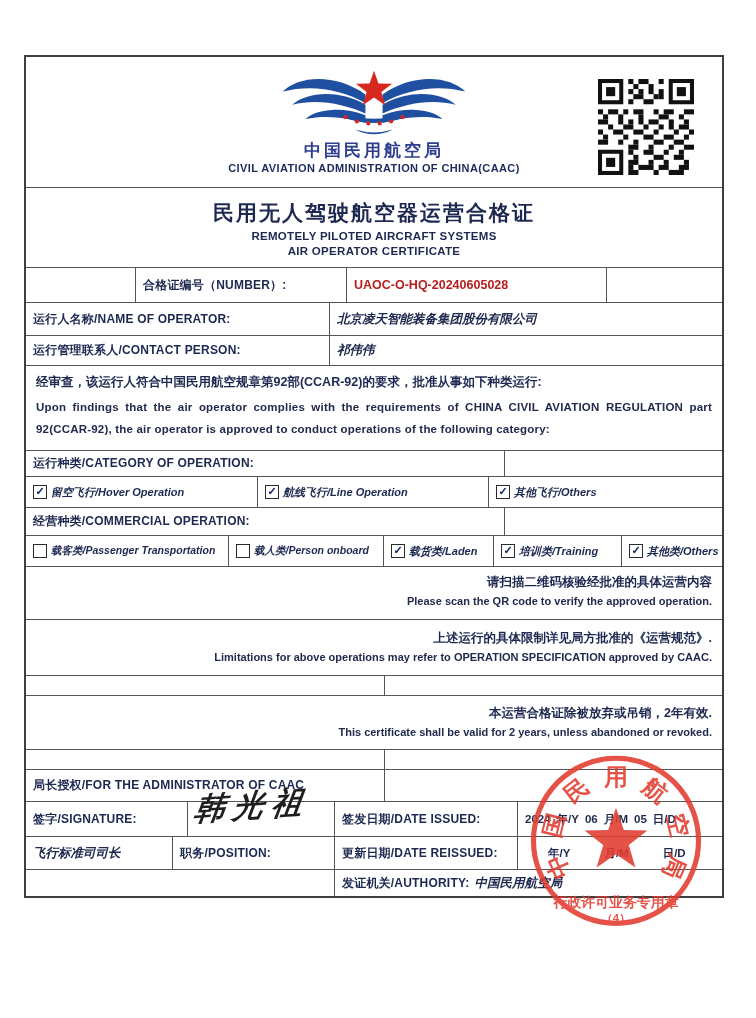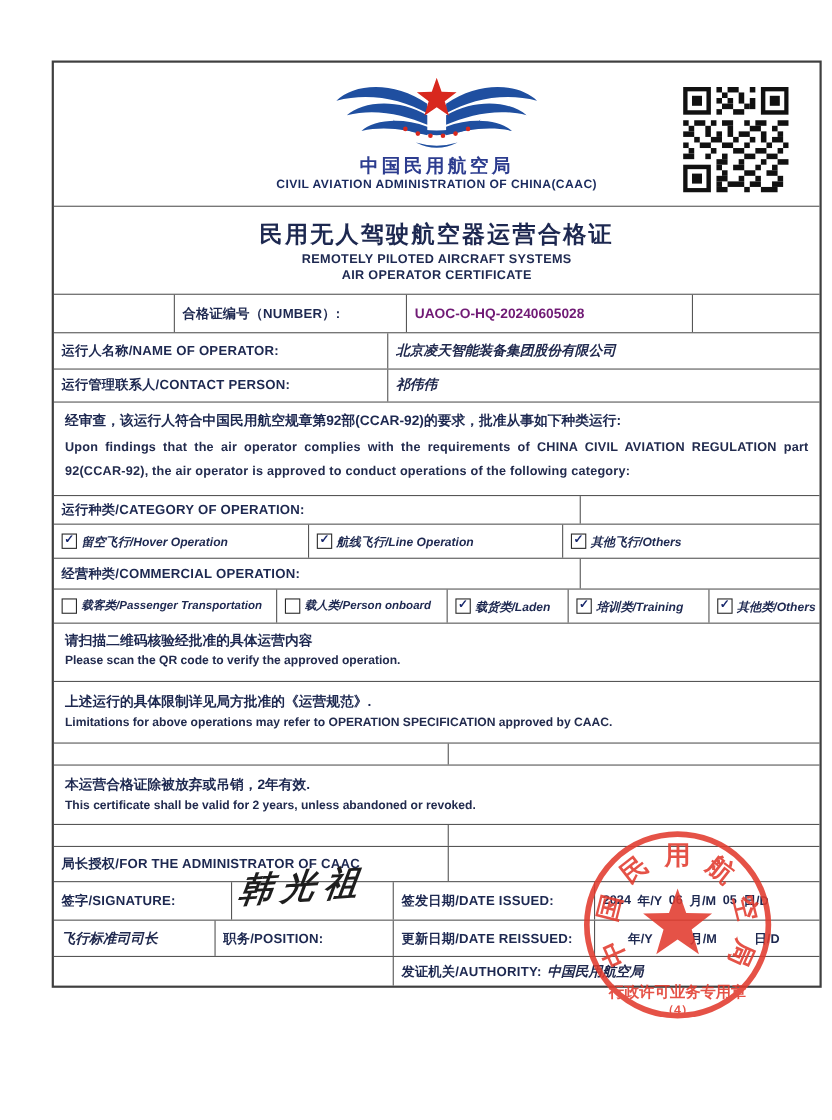--- a/index.html
+++ b/index.html
@@ -1,38 +1,38 @@
 <!DOCTYPE html>
 <html><head>
 <meta charset="utf-8">
 <style>
   html,body{margin:0;padding:0;background:#ffffff;}
   body{width:756px;height:1018px;position:relative;font-family:"Liberation Sans",sans-serif;color:#1d2850;}
-  .cert{position:absolute;left:47px;top:55px;width:696px;border:2px solid #3f3f3f;background:#fff;}
+  .cert{position:absolute;left:24px;top:55px;width:696px;border:2px solid #3f3f3f;background:#fff;}
   .row{display:flex;box-sizing:border-box;border-top:1px solid #565656;position:relative;}
   .row:first-child{border-top:none;}
   .cell{box-sizing:border-box;border-right:1px solid #565656;display:flex;align-items:center;padding:0 7px;overflow:hidden;white-space:nowrap;}
   .cell:last-child{border-right:none;}
   .lbl{font-size:12px;font-weight:700;letter-spacing:.2px;}
   .val{font-size:12.5px;font-weight:700;color:#20294e;font-style:italic;}
   
   .hdr{height:130px;position:relative;}
   .logo-wrap{position:absolute;left:0;right:0;top:6px;display:flex;justify-content:center;}
   .org-cn{position:absolute;left:0;right:0;top:82px;text-align:center;font-size:17px;font-weight:700;letter-spacing:3px;color:#2c3c8f;}
   .org-en{position:absolute;left:0;right:0;top:105px;text-align:center;font-size:11px;font-weight:700;letter-spacing:.4px;color:#1a2a5e;}
   .qr{position:absolute;left:572px;top:22px;width:96px;height:96px;}
   
   .ttl{height:80px;flex-direction:column;justify-content:center;align-items:center;display:flex;}
   .ttl-cn{font-size:21px;font-weight:700;letter-spacing:2px;}
   .ttl-en{font-size:11.5px;font-weight:700;margin-top:3px;letter-spacing:.3px;}
   
   .para{display:block;padding:6px 10px 4px 10px;}
   .para .cn{font-size:12.5px;font-weight:700;margin:2px 0 5px 0;}
   .para .en{font-size:11.5px;font-weight:600;color:#222b4e;text-align:justify;text-align-last:left;line-height:1.95;letter-spacing:.2px;}
-  .two-line{display:block;padding:5px 10px;}
+  .two-line{display:block;padding:5px 10px;text-align:right;}
   .two-line .cn{font-size:12.5px;font-weight:700;margin:2px 0 4px 0;}
   .two-line .en{font-size:11px;font-weight:600;color:#222b4e;}
   
   .cb{display:inline-block;width:12px;height:12px;border:1.5px solid #2b2b2b;margin-right:4px;flex:0 0 auto;text-align:center;line-height:11px;font-size:11px;font-weight:700;color:#16266b;}
   .cbl{font-size:11px;font-weight:700;font-style:italic;}
   
   .script{position:absolute;left:6px;top:-17px;font-family:"DejaVu Serif",serif;font-style:italic;font-weight:700;font-size:31px;color:#1e1e1e;transform:rotate(-4deg) skewX(-12deg);letter-spacing:8px;z-index:3;}
   .date-cell span{margin-right:6px;font-size:11.5px;font-weight:700;}
   .seal{position:absolute;left:518px;top:748px;width:196px;height:200px;z-index:6;pointer-events:none;opacity:.88;}
 </style>
@@ -161,21 +161,21 @@
 
   <div class="row ttl" style="height:80px">
     <div class="ttl-cn">民用无人驾驶航空器运营合格证</div>
     <div class="ttl-en">REMOTELY PILOTED AIRCRAFT SYSTEMS</div>
     <div class="ttl-en">AIR OPERATOR CERTIFICATE</div>
   </div>
 
   <div class="row" style="height:35px">
     <div class="cell" style="width:110px"></div>
     <div class="cell lbl" style="width:211px">合格证编号（NUMBER）:</div>
-    <div class="cell" style="width:260px;font-size:12.5px;font-weight:700;color:#701a75">UAOC-O-HQ-20240605028</div>
+    <div class="cell" style="width:260px;font-size:12.5px;font-weight:700;color:#b91c1c">UAOC-O-HQ-20240605028</div>
     <div class="cell" style="flex:1"></div>
   </div>
 
   <div class="row" style="height:33px">
     <div class="cell lbl" style="width:304px">运行人名称/NAME OF OPERATOR:</div>
     <div class="cell val" style="flex:1">北京凌天智能装备集团股份有限公司</div>
   </div>
   <div class="row" style="height:30px">
     <div class="cell lbl" style="width:304px">运行管理联系人/CONTACT PERSON:</div>
     <div class="cell val" style="flex:1">祁伟伟</div>

